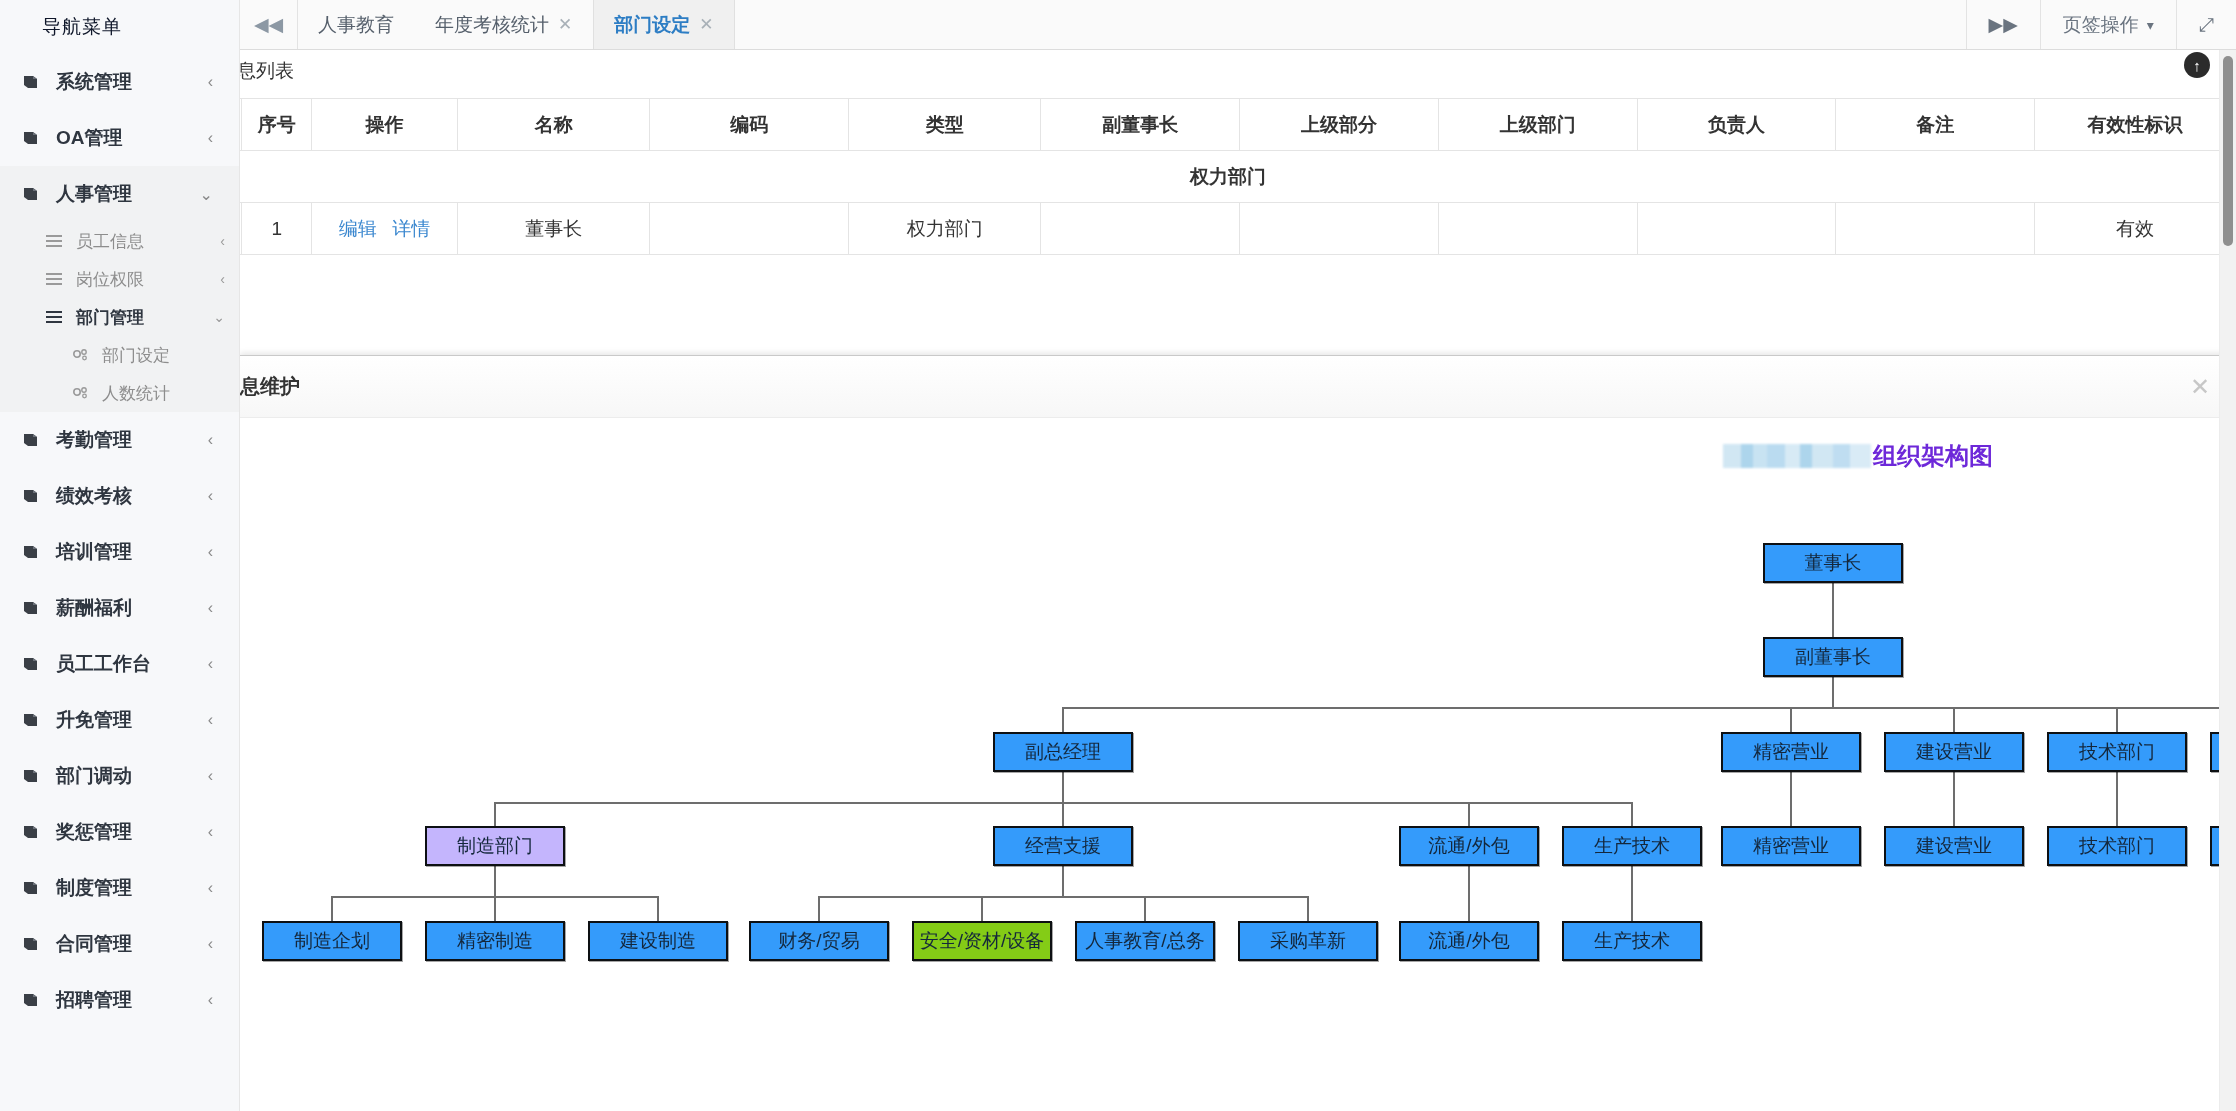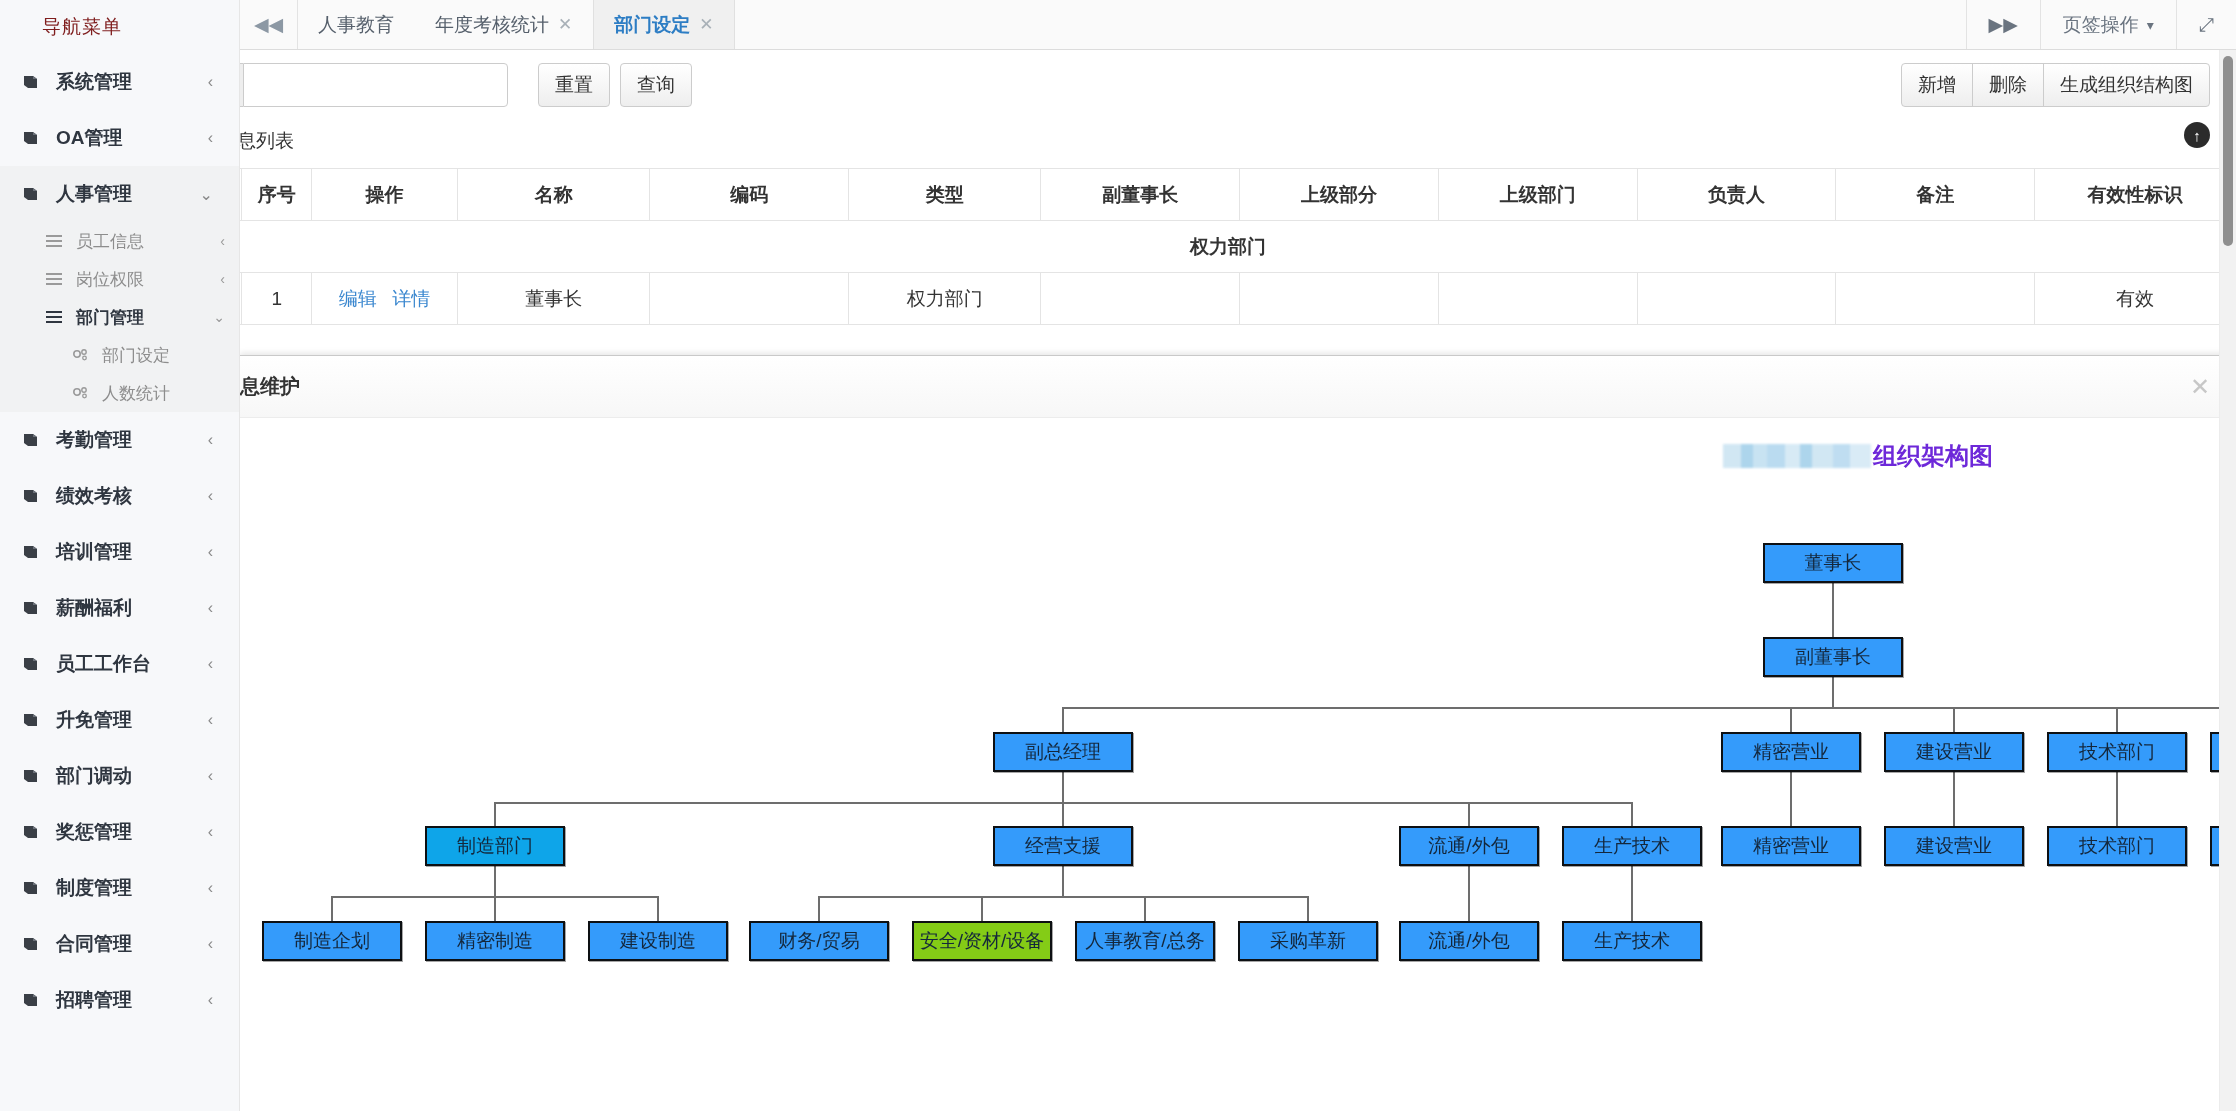--- a/index.html
+++ b/index.html
@@ -13,21 +13,21 @@
 
   
   .sidebar {
     width: 240px; flex: 0 0 240px; height: 1111px;
     background: #f7f8fa;
     border-right: 1px solid #e6e6e6;
     position: relative; z-index: 5;
     overflow: hidden;
   }
   .nav-title {
-    font-size: 19px; color: #7f1d1d;
+    font-size: 19px; color: #0f172a;
     padding: 14px 0 14px 42px;
     letter-spacing: 1px;
   }
   .nav-item {
     display: flex; align-items: center;
     padding: 0 26px 0 22px;
     height: 56px;
     font-size: 19px; color: #2f3640; font-weight: bold;
     cursor: pointer;
   }
@@ -434,36 +434,20 @@
         <div>
           <span>页签操作</span>
           <span style="margin-left:8px;font-size:14px">▾</span>
         </div>
         <div>⤢</div>
       </div>
     </div>
 
     <div class="content">
 
-      <div class="toolbar">
-        <div class="filter-grp">
-          <div class="filter-label">名称</div>
-          <input class="filter-input" type="text" value="" placeholder="" style="">
-        </div>
-        <div class="left-btns">
-          <button class="btn">重置</button>
-          <button class="btn">查询</button>
-        </div>
-        <div class="spacer"></div>
-        <div class="btn-group">
-          <button class="btn">新增</button>
-          <button class="btn">删除</button>
-          <button class="btn">生成组织结构图</button>
-        </div>
-      </div>
 
       <div class="list-title">
         <span>部门信息列表</span>
         <span class="refresh-icon">↑</span>
       </div>
 
       <table class="grid">
         <colgroup>
           <col style="width:58px">
             <col style="width:66px">
@@ -565,21 +549,21 @@
               <div class="edge" style="left: 1228px; top: 448px; width: 2px; height: 55px;"></div>
               <div class="edge" style="left: 1391px; top: 448px; width: 2px; height: 30px;"></div>
               <div class="edge" style="left: 1391px; top: 448px; width: 2px; height: 55px;"></div>
               <div class="node" style="left: 1523px; top: 125px; width: 140px; height: 40px; background: rgb(52, 155, 251); border-color: rgb(13, 16, 19);">董事长</div>
               <div class="node" style="left: 1523px; top: 219px; width: 140px; height: 40px; background: rgb(52, 155, 251); border-color: rgb(13, 16, 19);">副董事长</div>
               <div class="node" style="left: 753px; top: 314px; width: 140px; height: 40px; background: rgb(52, 155, 251); border-color: rgb(13, 16, 19);">副总经理</div>
               <div class="node" style="left: 1481px; top: 314px; width: 140px; height: 40px; background: rgb(52, 155, 251); border-color: rgb(13, 16, 19);">精密营业</div>
               <div class="node" style="left: 1644px; top: 314px; width: 140px; height: 40px; background: rgb(52, 155, 251); border-color: rgb(13, 16, 19);">建设营业</div>
               <div class="node" style="left: 1807px; top: 314px; width: 140px; height: 40px; background: rgb(52, 155, 251); border-color: rgb(13, 16, 19);">技术部门</div>
               <div class="node" style="left: 1970px; top: 314px; width: 140px; height: 40px; background: rgb(52, 155, 251); border-color: rgb(13, 16, 19);"></div>
-              <div class="node" style="left: 185px; top: 408px; width: 140px; height: 40px; background: #0ea5e9; border-color: rgb(13, 16, 19);">制造部门</div>
+              <div class="node" style="left: 185px; top: 408px; width: 140px; height: 40px; background: #c4b5fd; border-color: rgb(13, 16, 19);">制造部门</div>
               <div class="node" style="left: 753px; top: 408px; width: 140px; height: 40px; background: rgb(52, 155, 251); border-color: rgb(13, 16, 19);">经营支援</div>
               <div class="node" style="left: 1159px; top: 408px; width: 140px; height: 40px; background: rgb(52, 155, 251); border-color: rgb(13, 16, 19);">流通/外包</div>
               <div class="node" style="left: 1322px; top: 408px; width: 140px; height: 40px; background: rgb(52, 155, 251); border-color: rgb(13, 16, 19);">生产技术</div>
               <div class="node" style="left: 1481px; top: 408px; width: 140px; height: 40px; background: rgb(52, 155, 251); border-color: rgb(13, 16, 19);">精密营业</div>
               <div class="node" style="left: 1644px; top: 408px; width: 140px; height: 40px; background: rgb(52, 155, 251); border-color: rgb(13, 16, 19);">建设营业</div>
               <div class="node" style="left: 1807px; top: 408px; width: 140px; height: 40px; background: rgb(52, 155, 251); border-color: rgb(13, 16, 19);">技术部门</div>
               <div class="node" style="left: 1970px; top: 408px; width: 140px; height: 40px; background: rgb(52, 155, 251); border-color: rgb(13, 16, 19);"></div>
               <div class="node" style="left: 22px; top: 503px; width: 140px; height: 40px; background: rgb(52, 155, 251); border-color: rgb(13, 16, 19);">制造企划</div>
               <div class="node" style="left: 185px; top: 503px; width: 140px; height: 40px; background: rgb(52, 155, 251); border-color: rgb(13, 16, 19);">精密制造</div>
               <div class="node" style="left: 348px; top: 503px; width: 140px; height: 40px; background: rgb(52, 155, 251); border-color: rgb(13, 16, 19);">建设制造</div>

